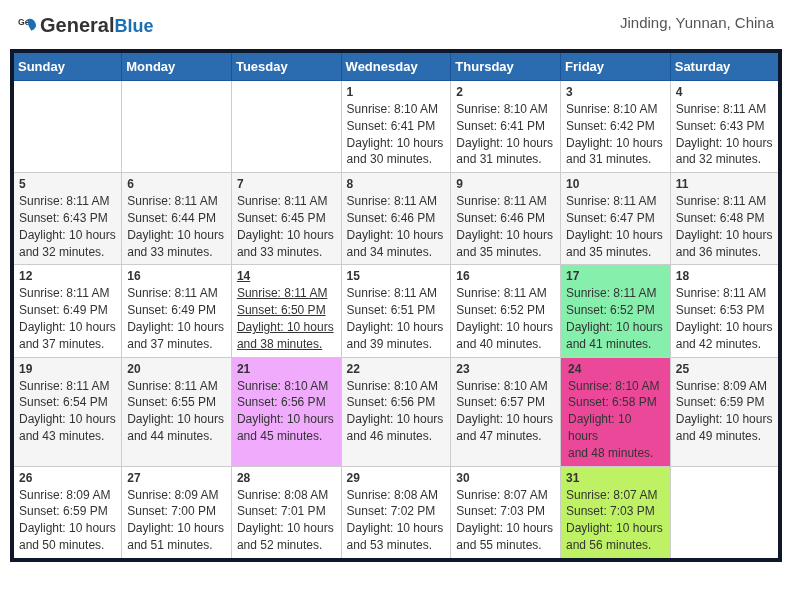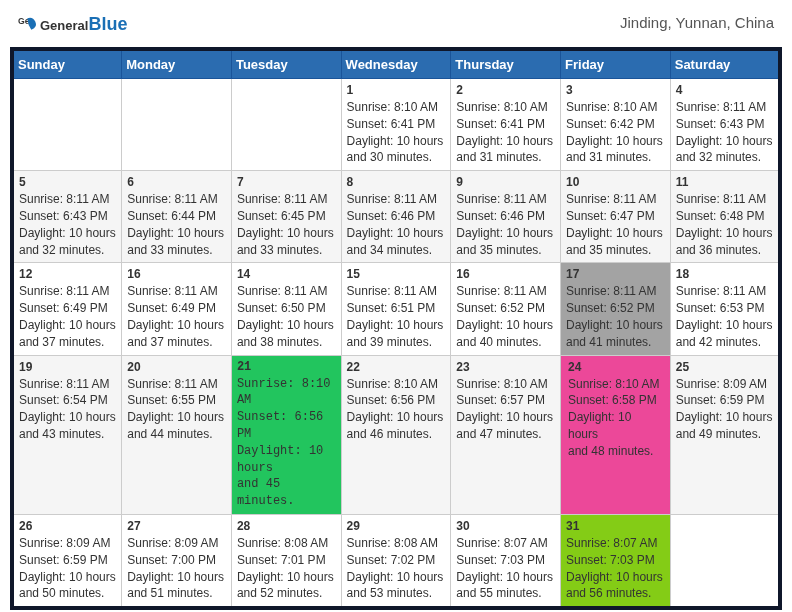--- a/index.html
+++ b/index.html
@@ -16,21 +16,21 @@
       align-items: flex-start;
       margin-bottom: 8px;
       padding: 4px 8px;
     }
     .logo {
       display: flex;
       align-items: center;
       gap: 2px;
     }
     .logo-text-general {
-      font-size: 13px;
+      font-size: 20px;
       font-weight: bold;
       color: #333;
     }
     .logo-text-blue {
       font-size: 18px;
       font-weight: bold;
       color: #1a6fb5;
     }
     .logo-icon {
       width: 20px;
@@ -216,42 +216,42 @@
 Daylight: 10 hours
 and 37 minutes.</div>
         </td>
         <td style="background: rgb(255, 255, 255);">
           <span class="day-number">16</span>
           <div class="day-info" style="white-space: pre-wrap;">Sunrise: 8:11 AM
 Sunset: 6:49 PM
 Daylight: 10 hours
 and 37 minutes.</div>
         </td>
-        <td style="background: rgb(255, 255, 255);">
+        <td style="background: rgb(255, 255, 255); text-decoration: underline;">
           <span class="day-number">14</span>
           <div class="day-info" style="white-space: pre-wrap;">Sunrise: 8:11 AM
 Sunset: 6:50 PM
 Daylight: 10 hours
 and 38 minutes.</div>
         </td>
         <td style="background: rgb(255, 255, 255);">
           <span class="day-number">15</span>
           <div class="day-info" style="white-space: pre-wrap;">Sunrise: 8:11 AM
 Sunset: 6:51 PM
 Daylight: 10 hours
 and 39 minutes.</div>
         </td>
         <td style="background: rgb(255, 255, 255);">
           <span class="day-number">16</span>
           <div class="day-info" style="white-space: pre-wrap;">Sunrise: 8:11 AM
 Sunset: 6:52 PM
 Daylight: 10 hours
 and 40 minutes.</div>
         </td>
-        <td style="background: #a3a3a3;">
+        <td style="background: #86efac;">
           <span class="day-number">17</span>
           <div class="day-info" style="white-space: pre-wrap;">Sunrise: 8:11 AM
 Sunset: 6:52 PM
 Daylight: 10 hours
 and 41 minutes.</div>
         </td>
         <td style="background: rgb(255, 255, 255);">
           <span class="day-number">18</span>
           <div class="day-info" style="white-space: pre-wrap;">Sunrise: 8:11 AM
 Sunset: 6:53 PM
@@ -267,21 +267,21 @@
 Daylight: 10 hours
 and 43 minutes.</div>
         </td>
         <td style="background: rgb(245, 245, 245);">
           <span class="day-number">20</span>
           <div class="day-info" style="white-space: pre-wrap;">Sunrise: 8:11 AM
 Sunset: 6:55 PM
 Daylight: 10 hours
 and 44 minutes.</div>
         </td>
-        <td style="background: #22c55e; font-family: Liberation Mono, monospace;">
+        <td style="background: #f0abfc;">
           <span class="day-number">21</span>
           <div class="day-info" style="white-space: pre-wrap;">Sunrise: 8:10 AM
 Sunset: 6:56 PM
 Daylight: 10 hours
 and 45 minutes.</div>
         </td>
         <td style="background: rgb(245, 245, 245);">
           <span class="day-number">22</span>
           <div class="day-info" style="white-space: pre-wrap;">Sunrise: 8:10 AM
 Sunset: 6:56 PM
@@ -339,21 +339,21 @@
 Daylight: 10 hours
 and 53 minutes.</div>
         </td>
         <td style="background: rgb(255, 255, 255);">
           <span class="day-number">30</span>
           <div class="day-info" style="white-space: pre-wrap;">Sunrise: 8:07 AM
 Sunset: 7:03 PM
 Daylight: 10 hours
 and 55 minutes.</div>
         </td>
-        <td style="background: #84cc16; margin-left: 35px;">
+        <td style="background: #bef264; margin-left: 35px;">
           <span class="day-number">31</span>
           <div class="day-info" style="white-space: pre-wrap;">Sunrise: 8:07 AM
 Sunset: 7:03 PM
 Daylight: 10 hours
 and 56 minutes.</div>
         </td>
         <td class="empty-cell" style="background: rgb(255, 255, 255);"></td>
       </tr>
     </tbody>
 </table>

